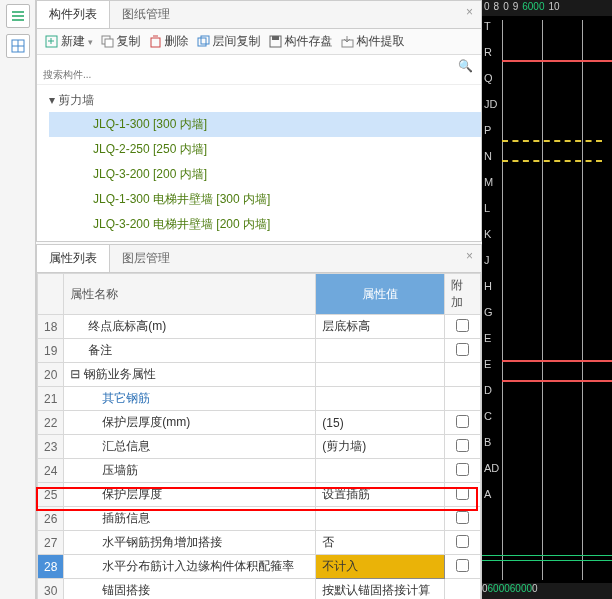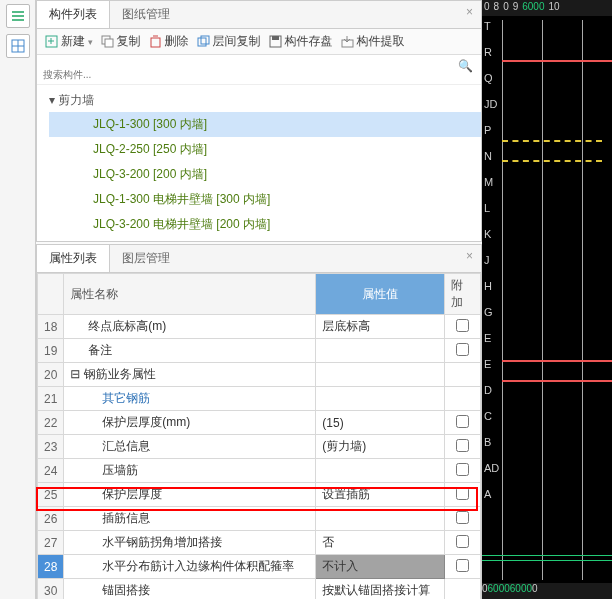--- a/index.html
+++ b/index.html
@@ -221,21 +221,21 @@
             </tr>
             <tr>
               <td class="rownum">27</td>
               <td class="indent2b">水平钢筋拐角增加搭接</td>
               <td>否</td>
               <td class="chk"><input type="checkbox" style=""></td>
             </tr>
             <tr>
               <td class="rownum selrow">28</td>
               <td class="indent2b">水平分布筋计入边缘构件体积配箍率</td>
-              <td style="border: 1px solid rgb(136, 136, 136); background: #a3a3a3;">不计入</td>
+              <td style="border: 1px solid rgb(136, 136, 136); background: #eab308;">不计入</td>
               <td class="chk"><input type="checkbox" style=""></td>
             </tr>
             <tr>
               <td class="rownum">30</td>
               <td class="indent2b">锚固搭接</td>
               <td>按默认锚固搭接计算</td>
               <td class="chk"></td>
             </tr>
           </tbody>
       </table>

